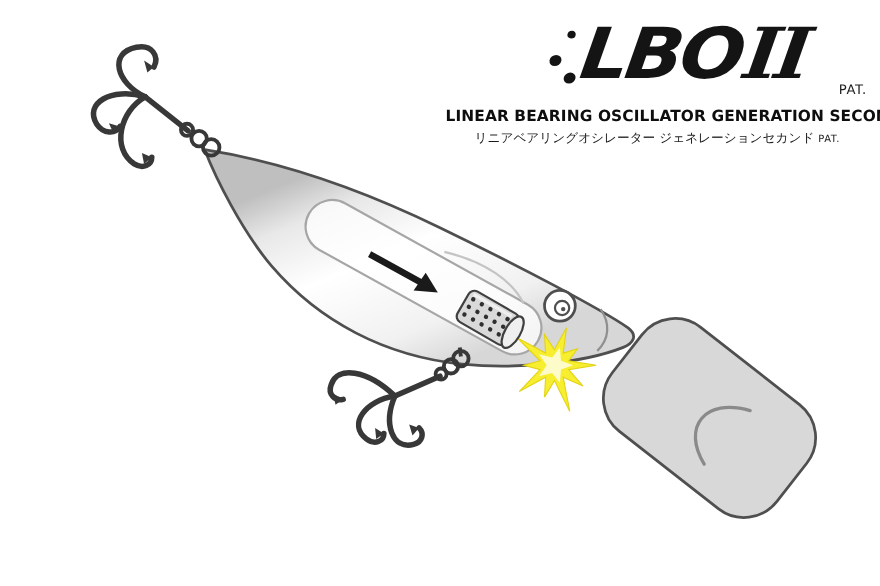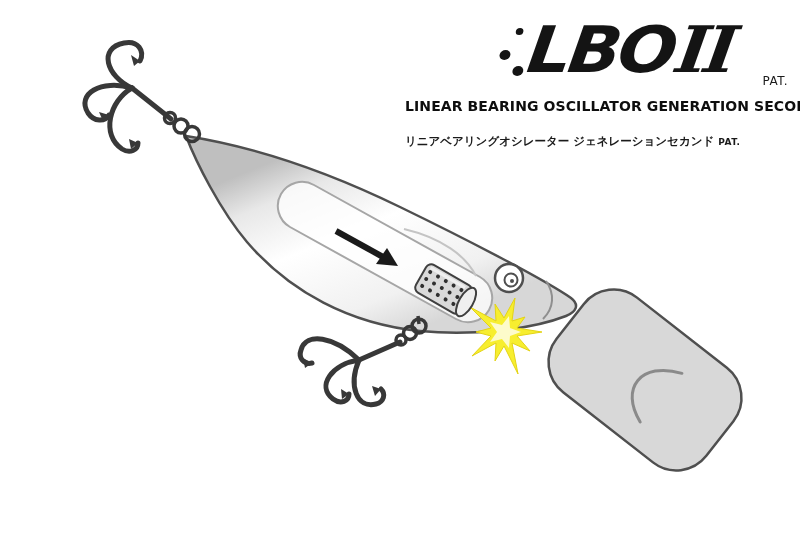--- a/index.html
+++ b/index.html
@@ -26,21 +26,21 @@
   .d3 { width:10px; height:10px; left:22px; top:56px; }
   .logo-pat {
     position:absolute; right:2px; bottom:10px;
     font-size:12px; letter-spacing:0.5px; color:#1c1c1c;
   }
   .title-en {
     font-weight:bold; font-size:14px; letter-spacing:0.1px; color:#0e0e0e;
     text-align:center; white-space:nowrap;
   }
   .title-jp {
-    margin-top:20px; font-size:11.5px; color:#1a1a1a; text-align:left; white-space:nowrap;font-weight:bold;
+    margin-top:4px; font-size:11.5px; color:#1a1a1a; text-align:center; white-space:nowrap;
   }
   .jp-pat { font-size:9px; letter-spacing:0.5px; }
 </style>
 </head>
 <body>
 
 <div class="stage">
 
   <svg class="lure" width="800" height="533" viewBox="0 0 800 533">
     <defs>

